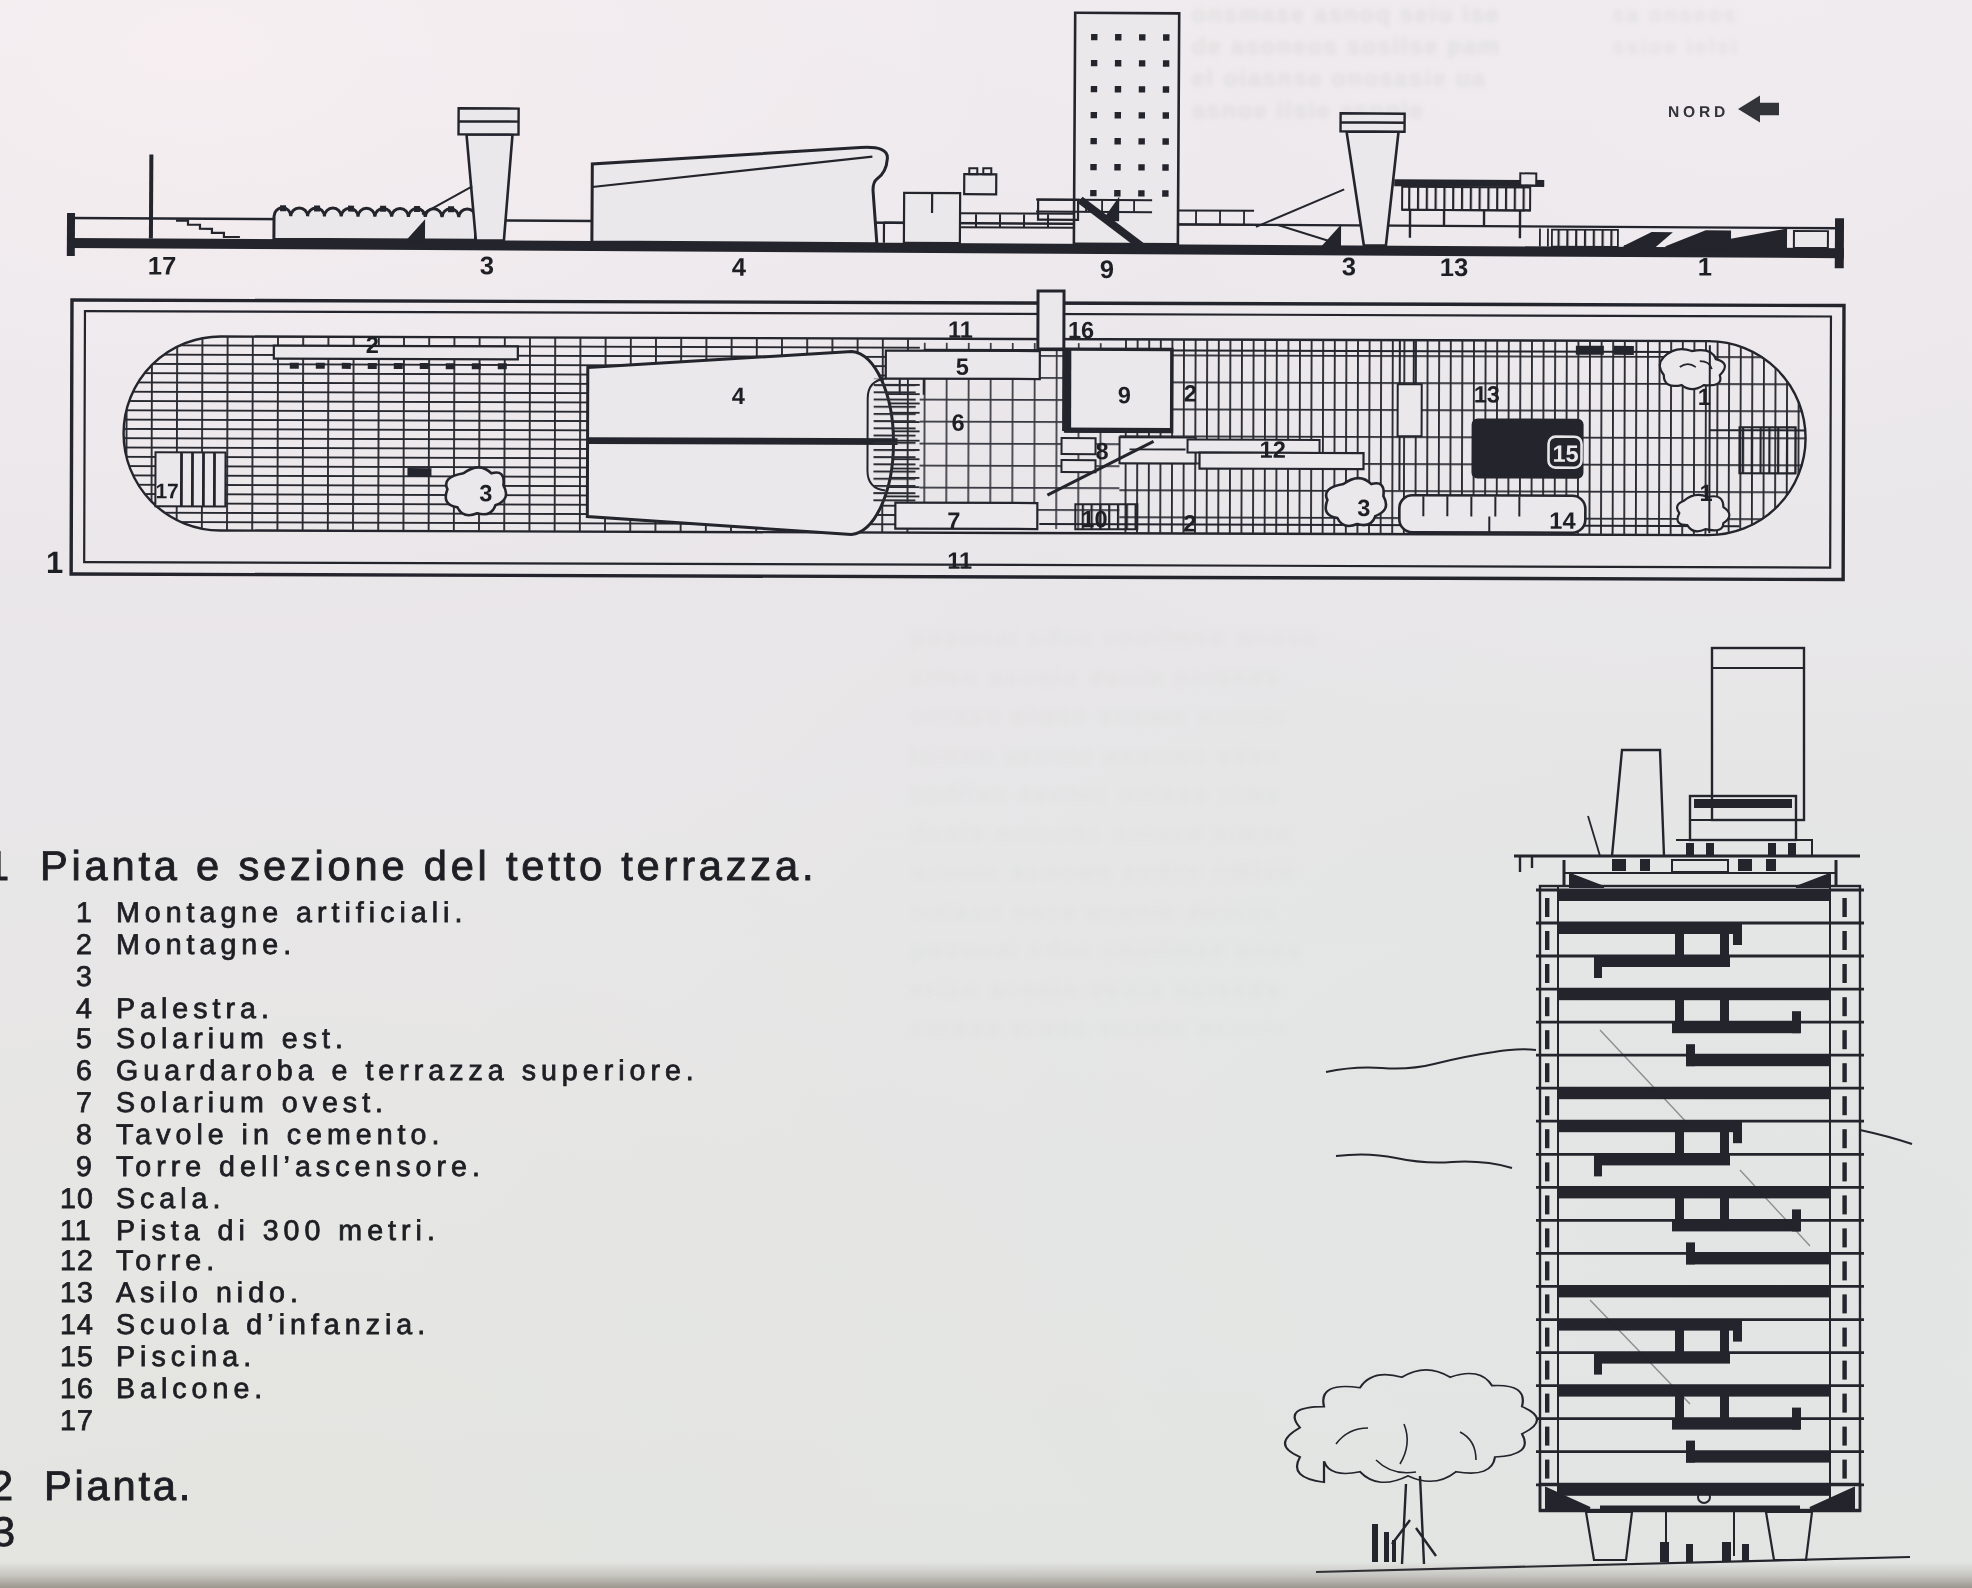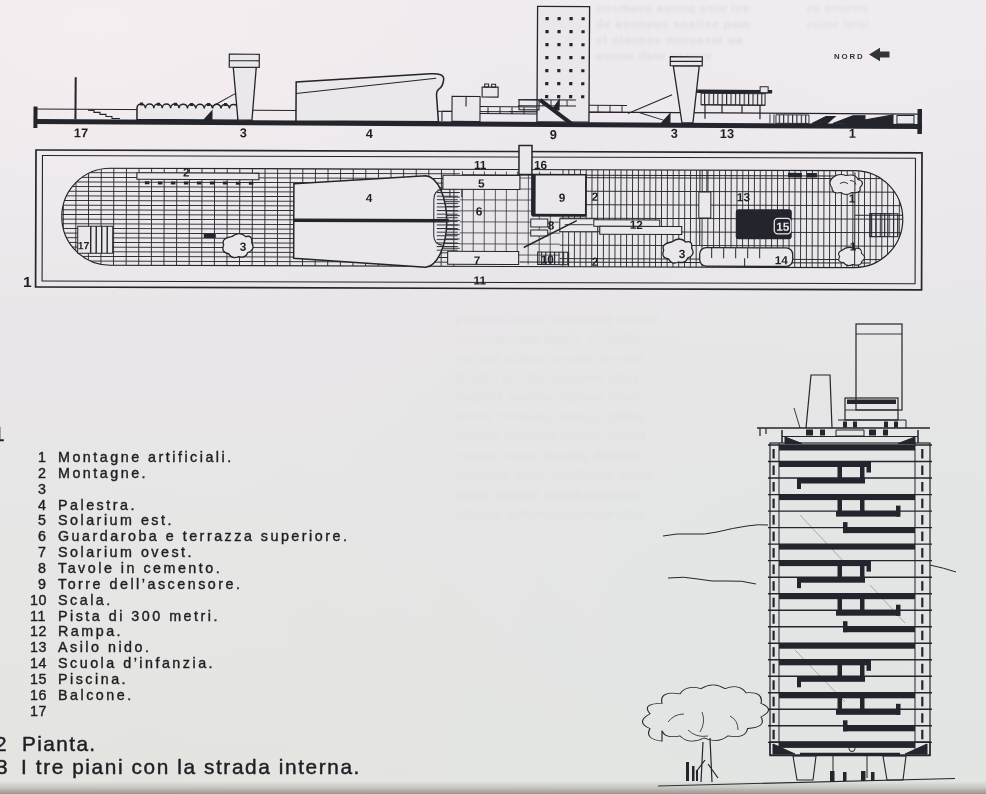--- a/index.html
+++ b/index.html
@@ -406,20 +406,21 @@
         <rect x="861" y="771" width="4.5" height="10"></rect>
         <rect x="871" y="772" width="3.5" height="9"></rect>
         <rect x="686" y="762" width="3" height="19"></rect>
         <rect x="692" y="766" width="2.5" height="15"></rect>
         <rect x="696" y="770" width="2" height="11"></rect>
       </g>
     </g>
   </svg>
 
   <div class="leg" style="left:-7px;top:421.5px;font-size:20.8px;">1</div>
+  <div class="leg" style="left:20px;top:421.5px;font-size:20.8px;letter-spacing:1.9px;">Pianta e sezione del tetto terrazza.</div>
 <div class="li" style="top:449.0px;">
       <span class="num" style="left:38px;">1</span>
       <span class="txt">Montagne artificiali.</span>
     </div>
 <div class="li" style="top:464.9px;">
       <span class="num" style="left:38px;">2</span>
       <span class="txt">Montagne.</span>
     </div>
 <div class="li" style="top:480.7px;">
       <span class="num" style="left:38px;">3</span>
@@ -451,21 +452,21 @@
 <div class="li" style="top:591.7px;">
       <span class="num" style="left:30px;">10</span>
       <span class="txt">Scala.</span>
     </div>
 <div class="li" style="top:607.5px;">
       <span class="num" style="left:30px;">11</span>
       <span class="txt">Pista di 300 metri.</span>
     </div>
 <div class="li" style="top:623.4px;">
       <span class="num" style="left:30px;">12</span>
-      <span class="txt">Rampa.</span>
+      <span class="txt">Torre.</span>
     </div>
 <div class="li" style="top:639.2px;">
       <span class="num" style="left:30px;">13</span>
       <span class="txt">Asilo nido.</span>
     </div>
 <div class="li" style="top:655.1px;">
       <span class="num" style="left:30px;">14</span>
       <span class="txt">Scuola d’infanzia.</span>
     </div>
 <div class="li" style="top:670.9px;">
@@ -475,16 +476,15 @@
 <div class="li" style="top:686.8px;">
       <span class="num" style="left:30px;">16</span>
       <span class="txt">Balcone.</span>
     </div>
 <div class="li" style="top:702.6px;">
       <span class="num" style="left:30px;">17</span>
     </div>
   <div class="leg" style="left:-5px;top:731.5px;font-size:20.8px;">2</div>
   <div class="leg" style="left:22px;top:731.5px;font-size:20.8px;letter-spacing:1.4px;">Pianta.</div>
   <div class="leg" style="left:-4px;top:755px;font-size:20.8px;">3</div>
-  <div class="leg" style="left:21px;top:755px;font-size:20.8px;letter-spacing:1.6px;">I tre piani con la strada interna.</div>
 
   <div id="bottomedge"></div>
 </div>
 
 </body></html>

